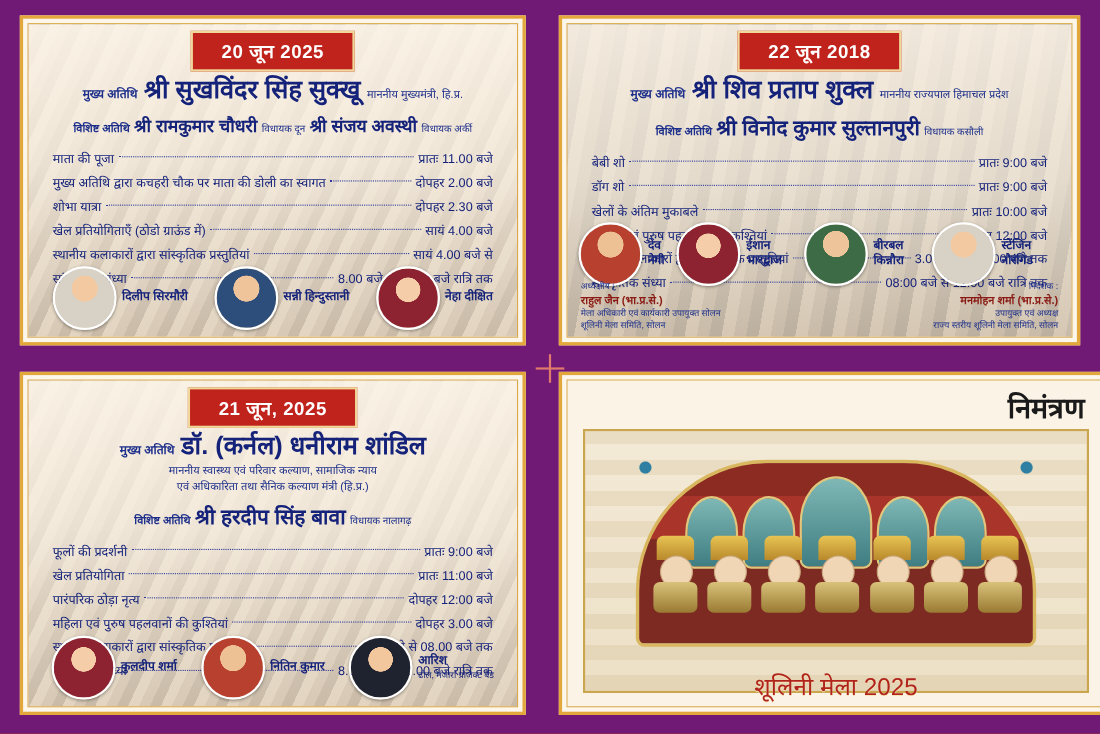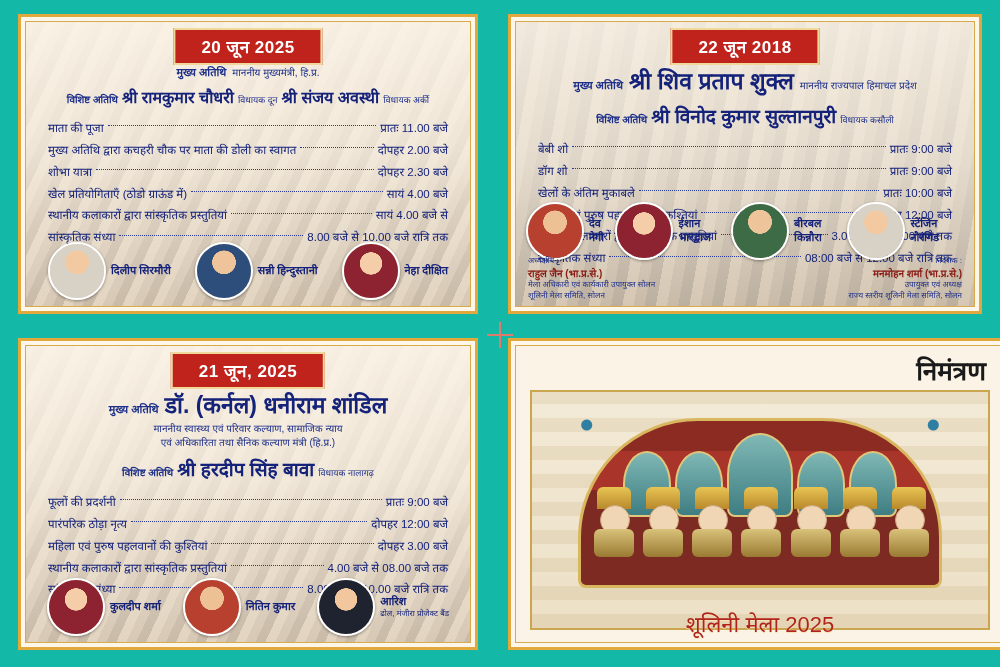--- a/index.html
+++ b/index.html
@@ -4,21 +4,21 @@
 <style>
   html,body{margin:0;padding:0;}
   body{
     width:1000px;height:667px;
     background:#c0392b;
     font-family:"Liberation Sans", sans-serif;
     overflow:hidden;
   }
   .sheet{
     position:relative;width:1000px;height:667px;
-    background:#14b8a6;
+    background:#701a75;
     box-sizing:border-box;
   }
   
   .crosshair{position:absolute;left:487px;top:322px;width:26px;height:26px;}
   .crosshair:before,.crosshair:after{content:"";position:absolute;background:#e07a6d;}
   .crosshair:before{left:0;top:12px;width:26px;height:2px;}
   .crosshair:after{left:12px;top:0;width:2px;height:26px;}
 
   .card{
     position:absolute;
@@ -162,20 +162,21 @@
   <div class="crosshair"></div>
 
   <div class="card" id="card-20">
     <div class="card-inner">
       <div class="bg-wash"></div>
       <div class="date-banner">20 जून 2025</div>
 
       <div class="content">
         <div class="guest-line">
           <span class="role">मुख्य अतिथि</span>
+          <span class="guest-name n-xl">श्री सुखविंदर सिंह सुक्खू</span>
           <span class="sub">माननीय मुख्यमंत्री, हि.प्र.</span>
         </div>
 
         <div class="second-row">
           <span class="role sm">विशिष्ट अतिथि</span>
           <span class="guest-name n-md">श्री रामकुमार चौधरी</span>
           <span class="sub tiny">विधायक दून</span>
           <span class="guest-name n-md">श्री संजय अवस्थी</span>
           <span class="sub tiny">विधायक अर्की</span>
         </div>
@@ -348,20 +349,25 @@
           <span class="role sm">विशिष्ट अतिथि</span>
           <span class="guest-name n-lg">श्री हरदीप सिंह बावा</span>
           <span class="sub tiny">विधायक नालागढ़</span>
         </div>
 
         <div class="schedule">
           <div class="sch-row">
             <span class="sch-label">फूलों की प्रदर्शनी</span>
             <span class="sch-dots"></span>
             <span class="sch-time">प्रातः 9:00 बजे</span>
+          </div>
+          <div class="sch-row">
+            <span class="sch-label">खेल प्रतियोगिता</span>
+            <span class="sch-dots"></span>
+            <span class="sch-time">प्रातः 11:00 बजे</span>
           </div>
           <div class="sch-row">
             <span class="sch-label">पारंपरिक ठोड़ा नृत्य</span>
             <span class="sch-dots"></span>
             <span class="sch-time">दोपहर 12:00 बजे</span>
           </div>
           <div class="sch-row">
             <span class="sch-label">महिला एवं पुरुष पहलवानों की कुश्तियां</span>
             <span class="sch-dots"></span>
             <span class="sch-time">दोपहर 3.00 बजे</span>

